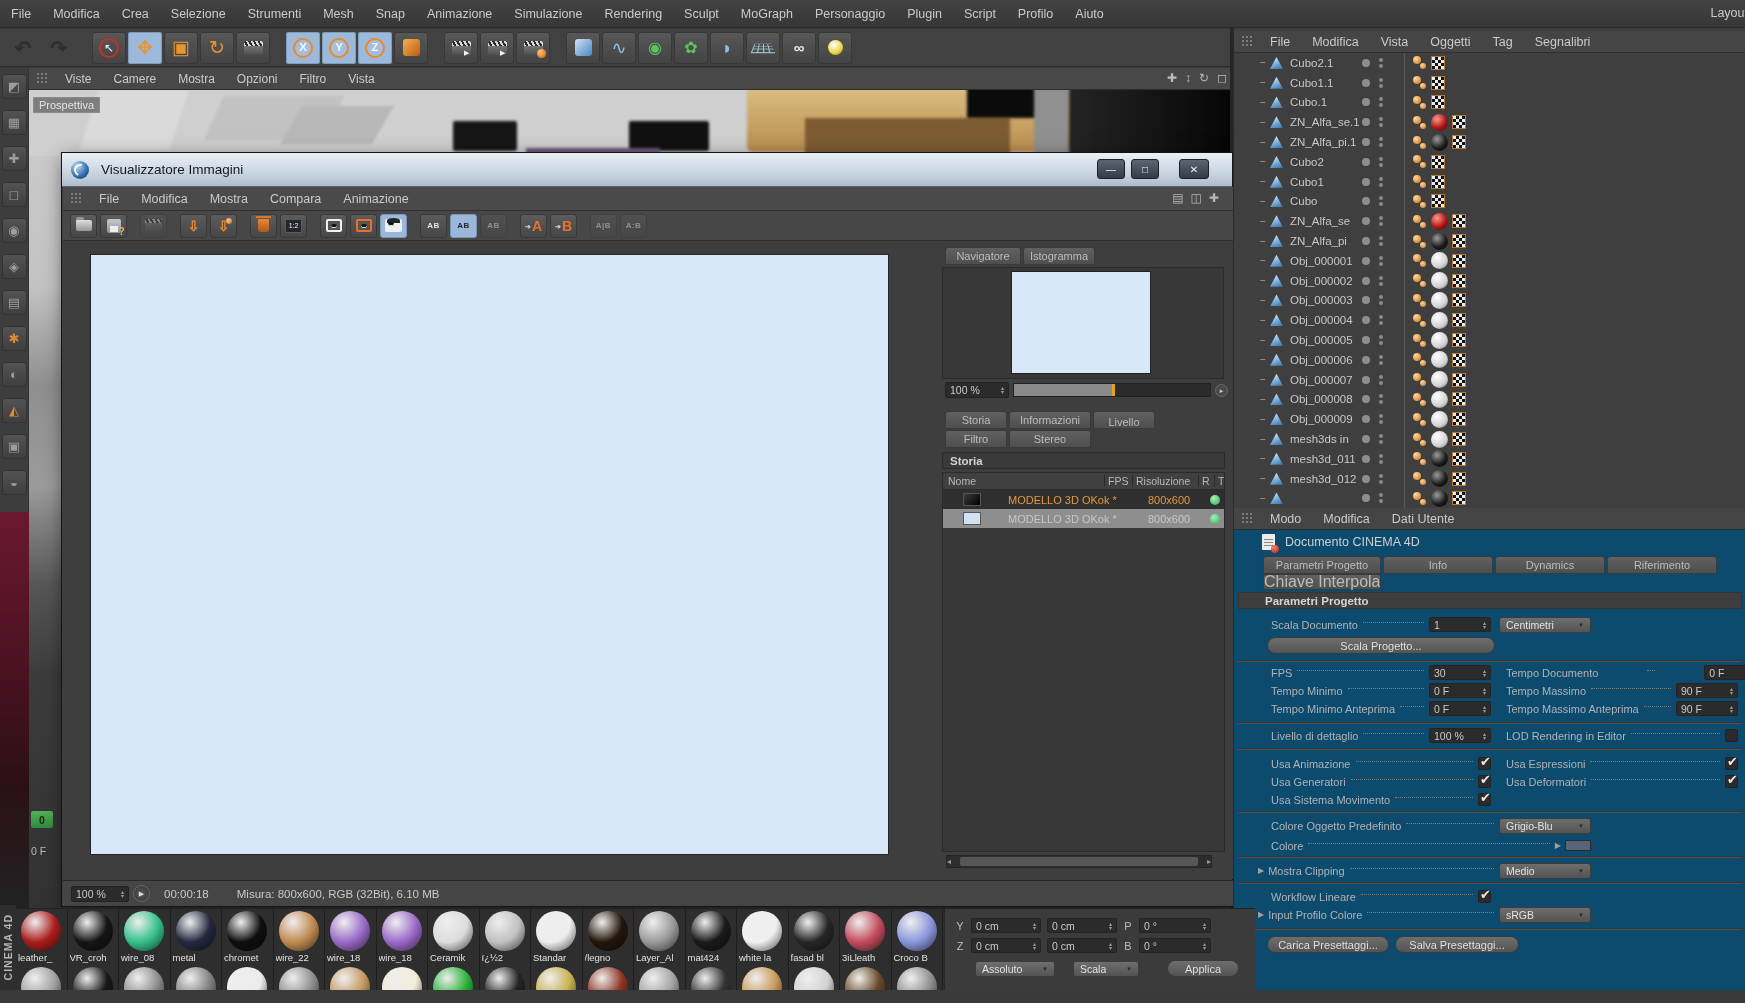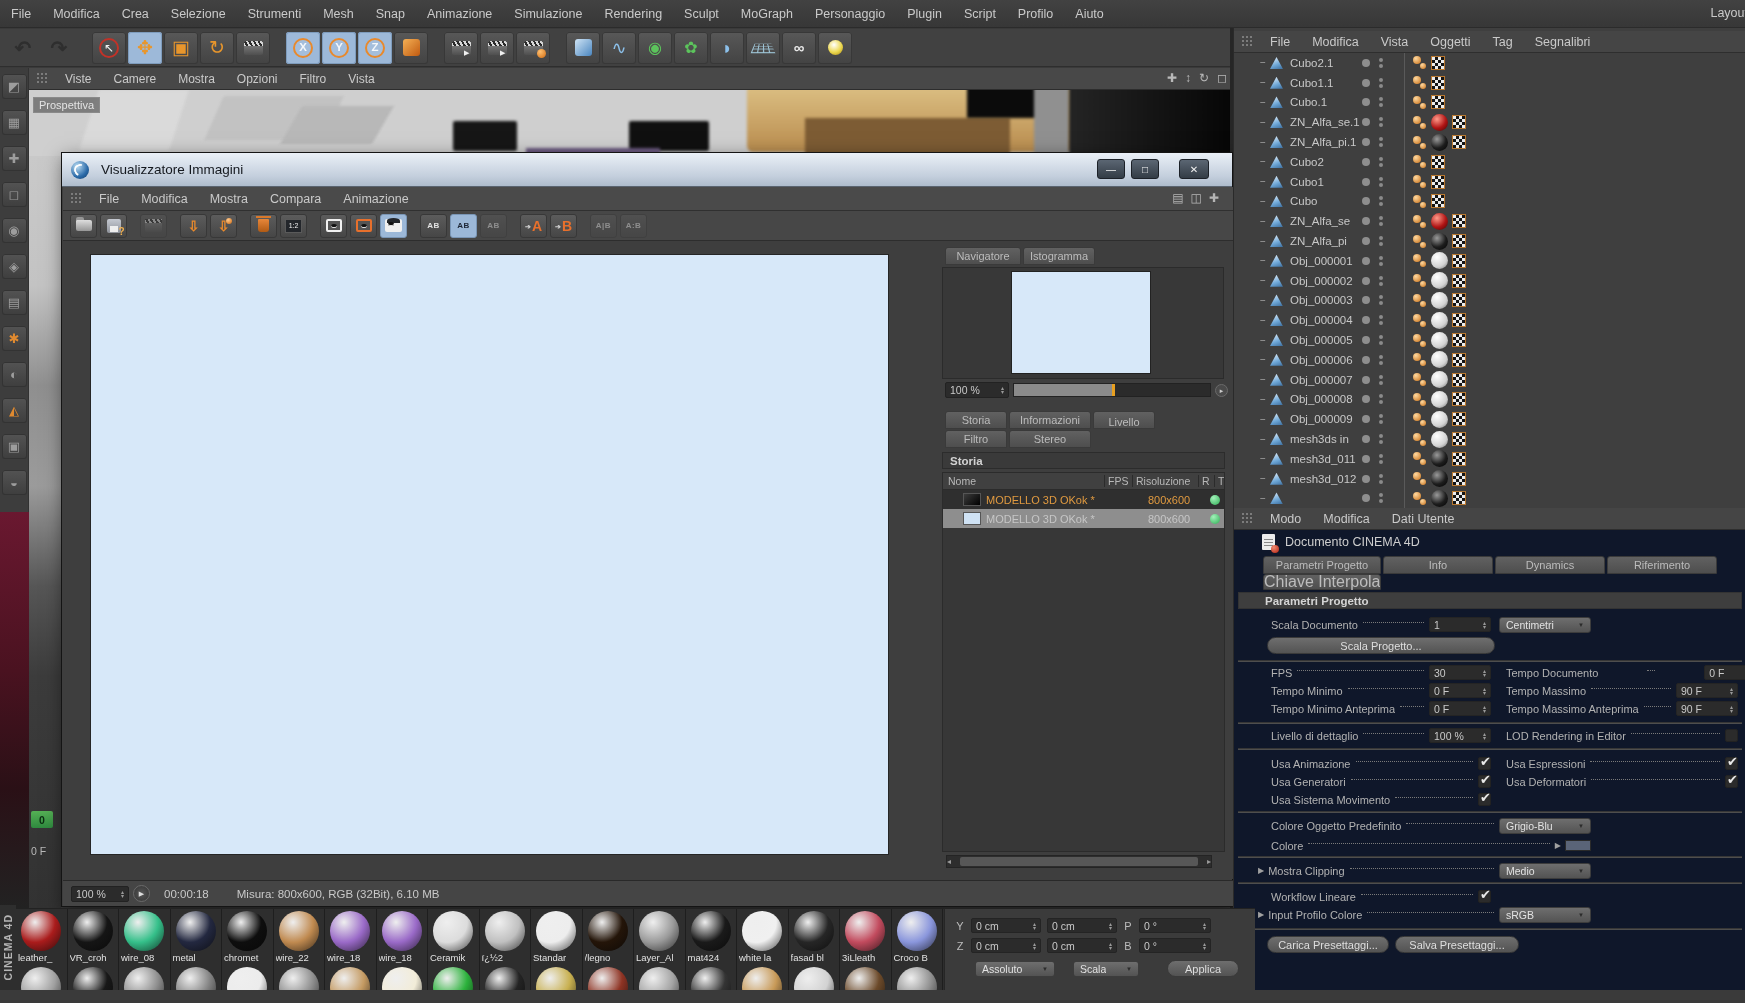--- a/index.html
+++ b/index.html
@@ -164,21 +164,21 @@
       border:1px solid #6a6a6a;color:#ccc;font-size:7px;display:flex;align-items:center;justify-content:center;}
   #storiahdr{position:absolute;left:880px;top:299px;width:283px;height:17px;background:#3a3a3a;border:1px solid #2c2c2c;
       color:#d2d2d2;font-size:11.5px;font-weight:bold;display:flex;align-items:center;padding-left:7px;}
   #htable{position:absolute;left:880px;top:319px;width:283px;height:380px;background:#373737;border:1px solid #2b2b2b;overflow:hidden;}
   #thead{display:flex;height:17px;align-items:center;color:#b8b8b8;font-size:10.5px;background:#404040;border-bottom:1px solid #2b2b2b;}
   #thead span{border-left:1px solid #2b2b2b;padding-left:3px;white-space:nowrap;overflow:hidden;}
   #thead span:first-child{border-left:none;flex:1;padding-left:5px;}
   .c-fps{width:28px;}.c-res{width:66px;}.c-r{width:16px;}.c-t{width:10px;}
   .hrow{display:flex;height:19px;align-items:center;font-size:11px;}
   .hrow .hthumb{width:18px;height:13px;margin-left:20px;border:1px solid #555;flex:0 0 18px;}
-  .hrow .hname{flex:1;padding-left:5px;white-space:nowrap;overflow:hidden;}
+  .hrow .hname{flex:1;padding-left:5px;white-space:nowrap;overflow:hidden;margin-left:22px;}
   .hrow .hfps{width:28px;}
   .hrow .hres{width:62px;}
   .hrow .hdot{width:10px;height:10px;border-radius:50%;margin-right:4px;
       background:radial-gradient(circle at 35% 30%,#a2f2ba,#2fae54);flex:0 0 10px;}
   .hr-current{background:#2f2f2f;}
   .hr-current .hname,.hr-current .hres{color:#e09a40;}
   .hr-current .hthumb{background:linear-gradient(135deg,#3c3c3c,#000);}
   .hr-previous{background:#8e8e8e;}
   .hr-previous .hname,.hr-previous .hres{color:#c6c6c6;}
   .hr-previous .hthumb{background:#cfe2f4;}
@@ -214,21 +214,21 @@
   .msphere{width:17px;height:17px;border-radius:50%;flex:0 0 17px;}
   .msphere.s-red{background:radial-gradient(circle at 35% 30%,#ff9a8a,#b01414 55%,#3a0404);}
   .msphere.s-black{background:radial-gradient(circle at 35% 30%,#9a9a9a,#1d1d1d 55%,#000);}
   .msphere.s-white{background:radial-gradient(circle at 35% 30%,#ffffff,#d2d2d2 60%,#6a6a6a);}
   .checker{width:14px;height:14px;border:1px solid #b87830;flex:0 0 14px;
       background-image:linear-gradient(45deg,#141414 25%,transparent 25%,transparent 75%,#141414 75%),
                        linear-gradient(45deg,#141414 25%,#ececec 25%,#ececec 75%,#141414 75%);
       background-size:6px 6px;background-position:0 0,3px 3px;}
 
   
-  #ampanel{position:absolute;left:1233px;top:508px;width:512px;height:482px;background:#0f172a;border-left:1px solid #2a2a2a;}
+  #ampanel{position:absolute;left:1233px;top:508px;width:512px;height:482px;background:#0c4a6e;border-left:1px solid #2a2a2a;}
   #ammenubar{position:absolute;left:0;top:0;width:512px;height:22px;background:#454545;border-bottom:1px solid #2e2e2e;
       display:flex;align-items:center;}
   #amdoc{position:absolute;left:28px;top:26px;display:flex;align-items:center;gap:10px;font-size:12.5px;color:#cecece;}
   .docic{width:13px;height:16px;background:#ececec;border-radius:1px;position:relative;}
   .docic::before{content:"";position:absolute;left:2px;top:3px;right:2px;height:9px;
       background:repeating-linear-gradient(0deg,#888 0 1px,transparent 1px 3px);}
   .docic::after{content:"";position:absolute;right:-4px;bottom:-3px;width:8px;height:8px;border-radius:50%;
       background:radial-gradient(circle at 35% 30%,#f08a70,#b02010);}
   #amsection{position:absolute;left:4px;top:84px;width:504px;height:17px;background:#3e3e3e;border:1px solid #333;
       color:#d4d4d4;font-size:11.5px;font-weight:bold;display:flex;align-items:center;padding-left:26px;}

